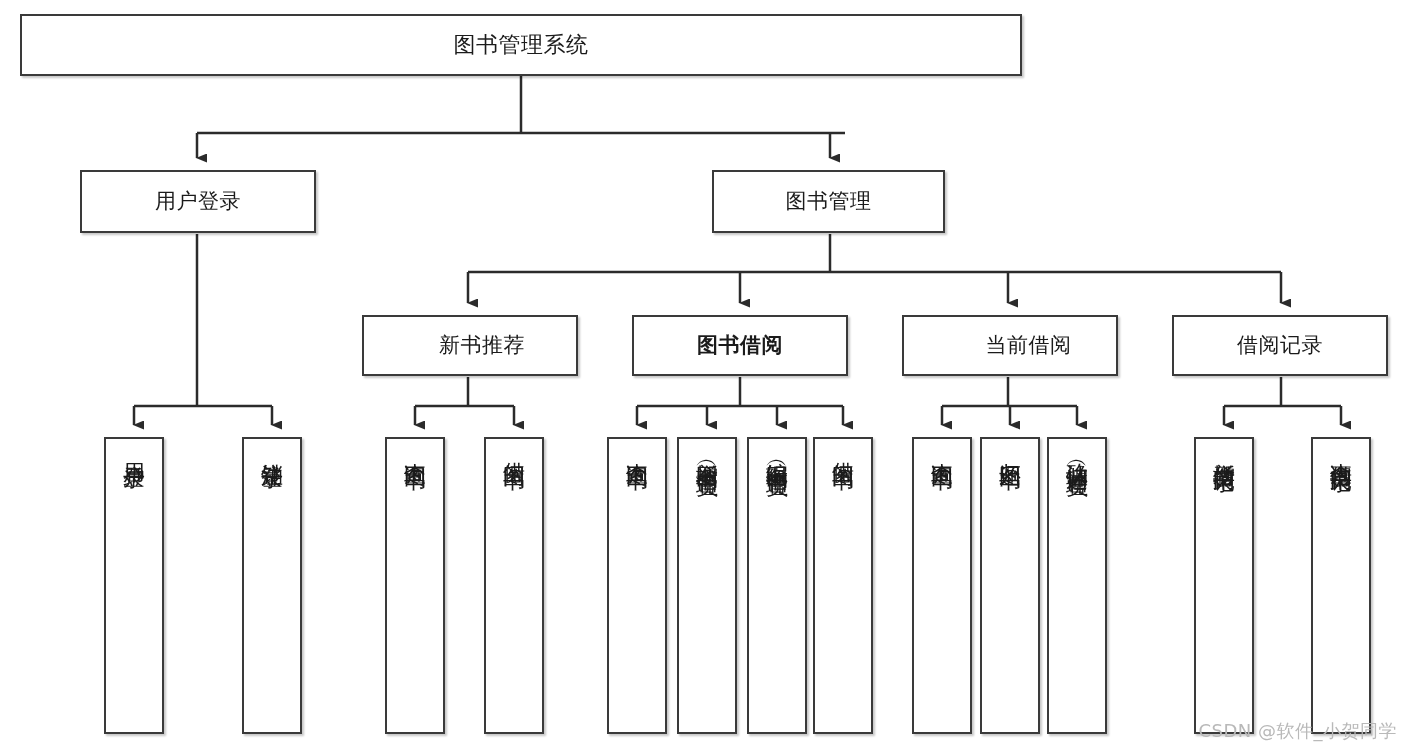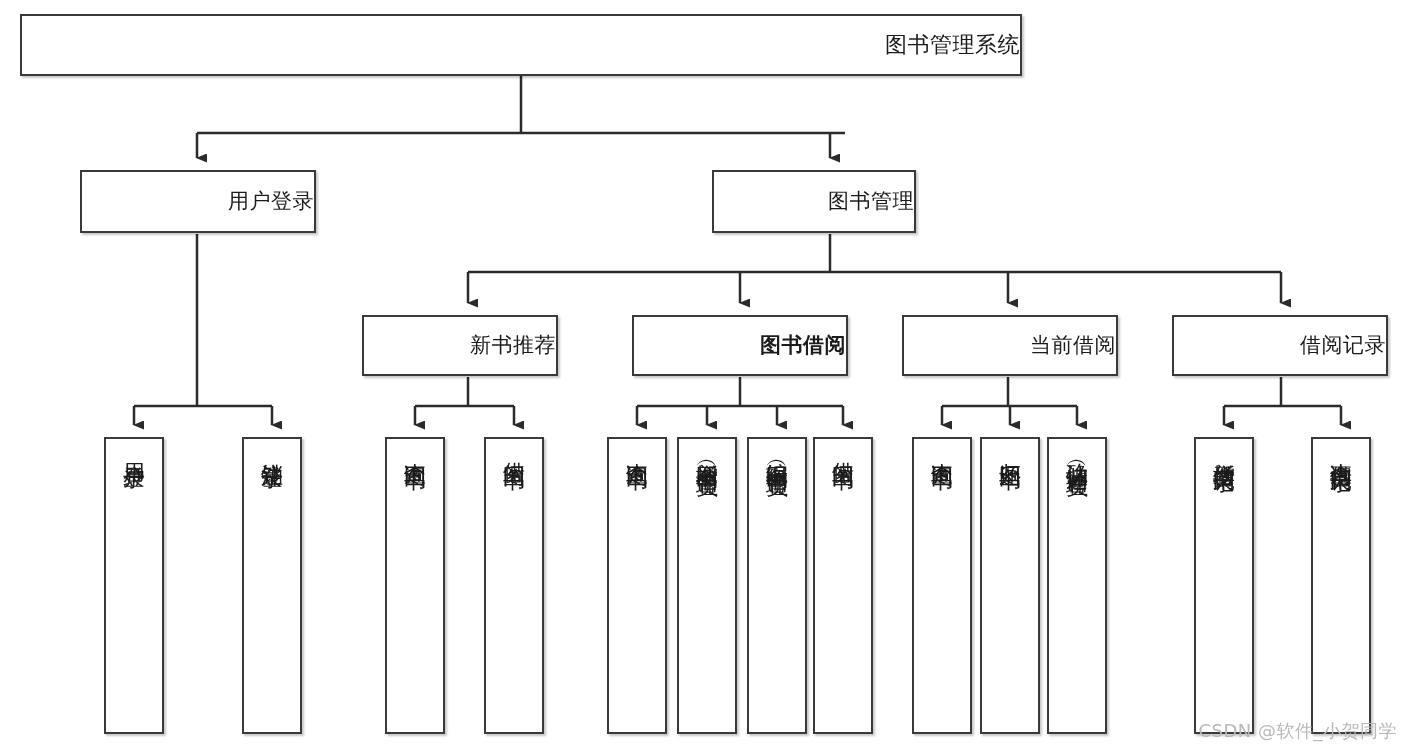--- a/index.html
+++ b/index.html
@@ -26,21 +26,21 @@
     pointer-events: none;
   }
   .node {
     position: absolute;
     box-sizing: border-box;
     background: #ffffff;
     border: 2px solid #3a3a3a;
     box-shadow: 2px 2px 2px rgba(0,0,0,0.22);
     display: flex;
     align-items: center;
-    justify-content: flex-end;
+    justify-content: center;
   }
   .node .label {
     color: #1b1b1b;
     letter-spacing: 0.5px;
     white-space: pre;
     text-align: center;
     line-height: 1.35;
   }
   
   .node.h .label {
@@ -127,25 +127,25 @@
     </g>
   </svg>
 
   <div class="node h root" style="left:20px; top:14px; width:1002px; height:62px;">
     <span class="label">图书管理系统</span>
   </div>
 
   <div class="node h" style="left:80px; top:170px; width:236px; height:63px;">
     <span class="label">用户登录</span>
   </div>
-  <div class="node h" style="left:712px; top:170px; width:204px; height:63px;">
+  <div class="node h" style="left:712px; top:170px; width:233px; height:63px;">
     <span class="label">图书管理</span>
   </div>
 
-  <div class="node h" style="left:362px; top:315px; width:196px; height:61px;padding-left:24px;">
+  <div class="node h" style="left:362px; top:315px; width:216px; height:61px;padding-left:24px;">
     <span class="label">新书推荐</span>
   </div>
   <div class="node h" style="left:632px; top:315px; width:216px; height:61px;font-weight:bold;">
     <span class="label">图书借阅</span>
   </div>
   <div class="node h" style="left:902px; top:315px; width:216px; height:61px;padding-left:37px;">
     <span class="label">当前借阅</span>
   </div>
   <div class="node h" style="left:1172px; top:315px; width:216px; height:61px;">
     <span class="label">借阅记录</span>

